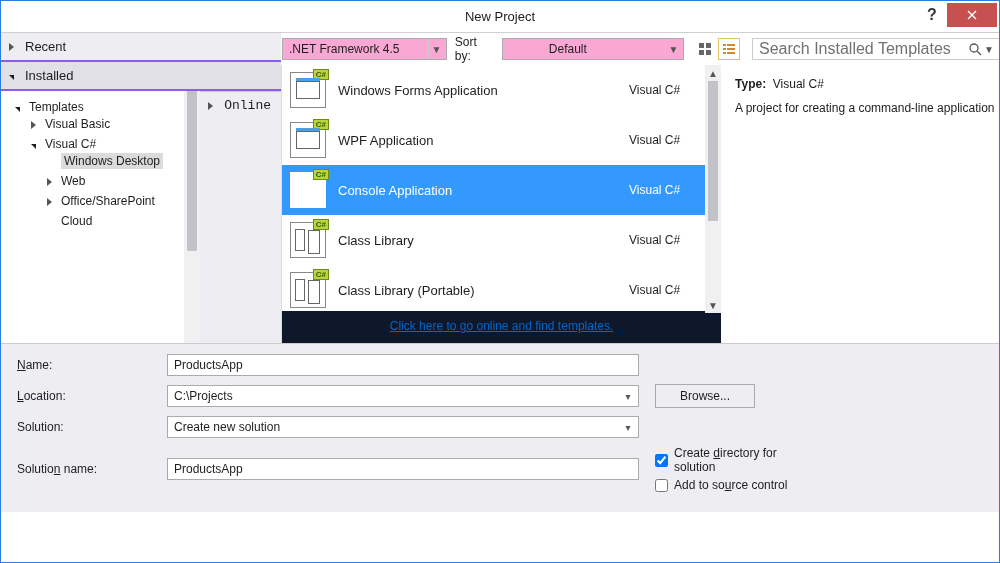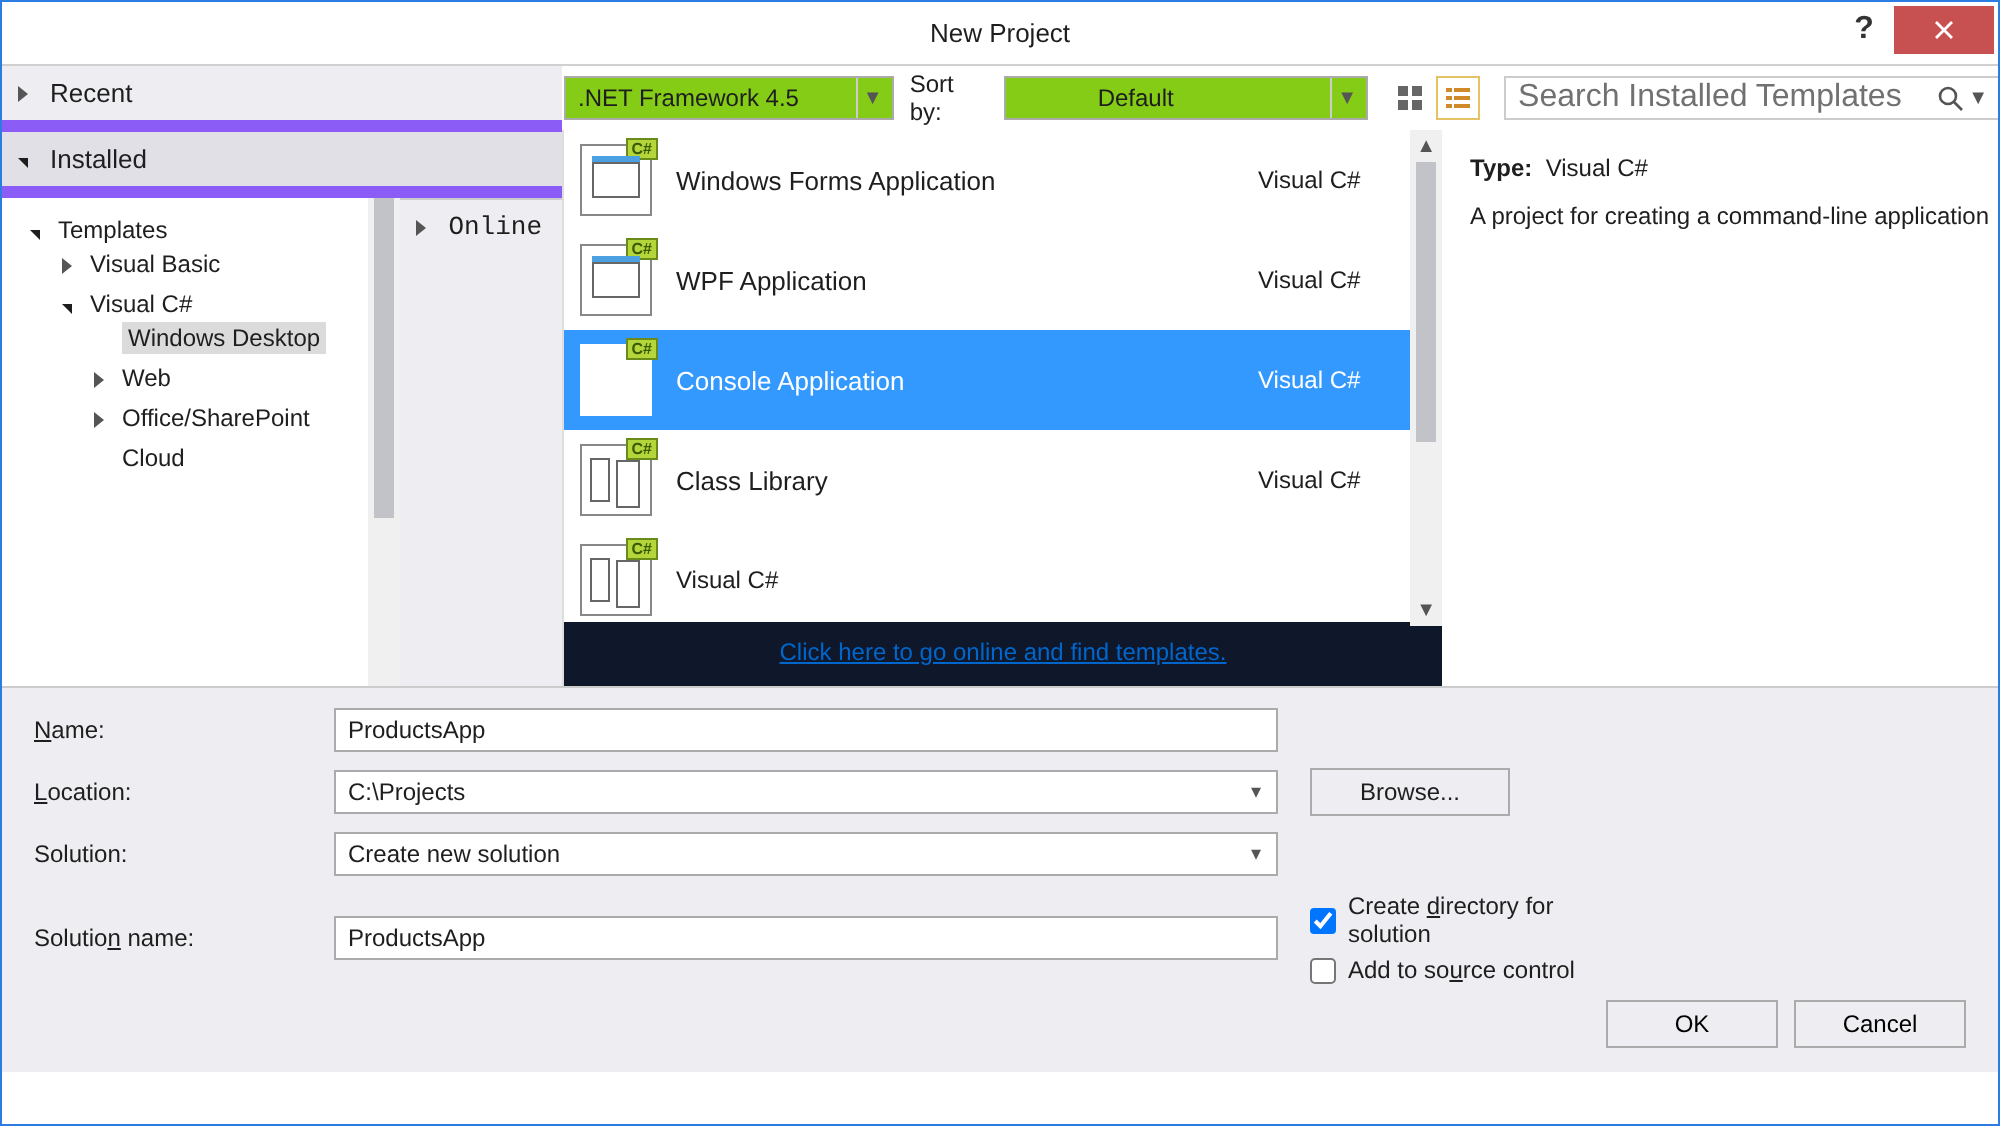--- a/index.html
+++ b/index.html
@@ -51,21 +51,21 @@
     height: 32px;
     display:flex;
     align-items:center;
     padding: 0 10px;
     gap:6px;
     background:#fff;
   }
   .framework-combo, .sort-combo {
     border:1px solid #ababab;
     height:22px;
-    background:#84cc16;
+    background:#f9a8d4;
     display:flex;align-items:center;
     padding:0 6px 0 6px;
     font-size:12px;
     position:relative;
   }
   .framework-combo { width:174px; margin-left:280px;}
   .sort-combo { width:190px;padding-left:46px; }
   .combo-arrow {
     position:absolute; right:2px; top:0; bottom:0; width:16px;
     display:flex;align-items:center;justify-content:center;
@@ -99,21 +99,21 @@
   .sidebar {
     width:280px;
     background:#fff;
     display:flex;flex-direction:row;
     font-size:12px;
     position:relative;
   }
   .side-hdr {
     background:#eeeef2;
     padding:6px 10px 6px 24px;
-    border-bottom:6px solid #8b5cf6;
+    border-bottom:2px solid #8b5cf6;
     font-size:13px;
     position:relative;
   }
   .side-hdr .exp {
     position:absolute; left:8px; top:6px;
     width:10px;height:10px;
   }
   .tree {
     padding:6px 0 6px 12px;
     overflow:hidden;
@@ -417,20 +417,21 @@
                 <div class="shape-lib"></div>
               </div>
               <div class="name">Class Library</div>
               <div class="lang">Visual C#</div>
             </li>
             <li>
               <div class="icon-box">
                 <div class="badge-cs">C#</div>
                 <div class="shape-lib"></div>
               </div>
+              <div class="name">Class Library (Portable)</div>
               <div class="lang">Visual C#</div>
             </li>
           </ul>
         <div class="list-scroll" style="height:248px;">
           <div class="up">▲</div>
           <div class="thumb"></div>
           <div class="down" style="position:absolute;bottom:0;left:0;right:0;">▼</div>
         </div>
         <div class="online-link">
           <a href="#">Click here to go online and find templates.</a>
@@ -482,17 +483,13 @@
       <label>
         <input type="checkbox" id="chk-dir" checked="" style="">
         <span>Create <span class="ul">d</span>irectory for solution</span>
       </label>
       <label>
         <input type="checkbox" id="chk-src" style="">
         <span>Add to so<span class="ul">u</span>rce control</span>
       </label>
     </div>
   </div>
-  <div class="btn-row">
-    <button>OK</button>
-    <button>Cancel</button>
-  </div>
 </div>
 
 </body></html>

